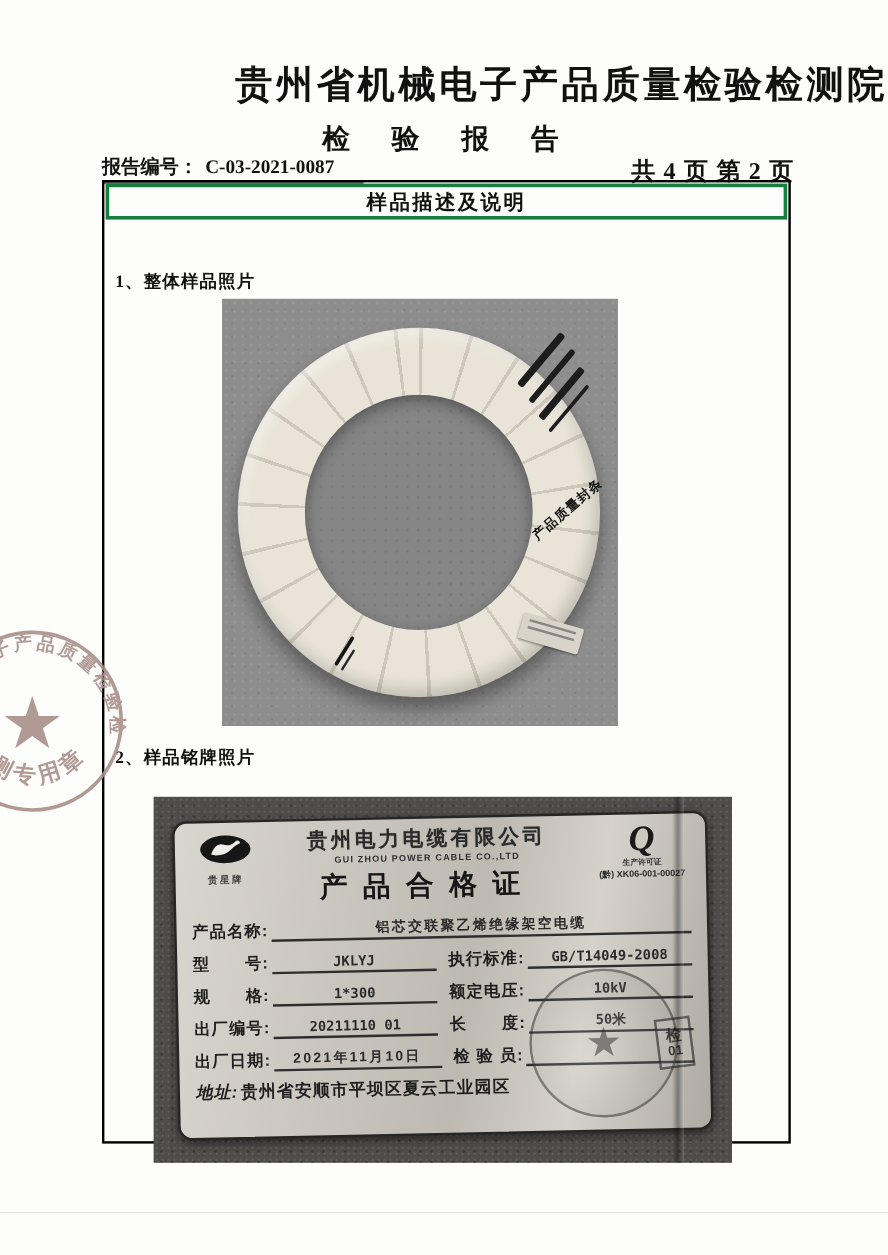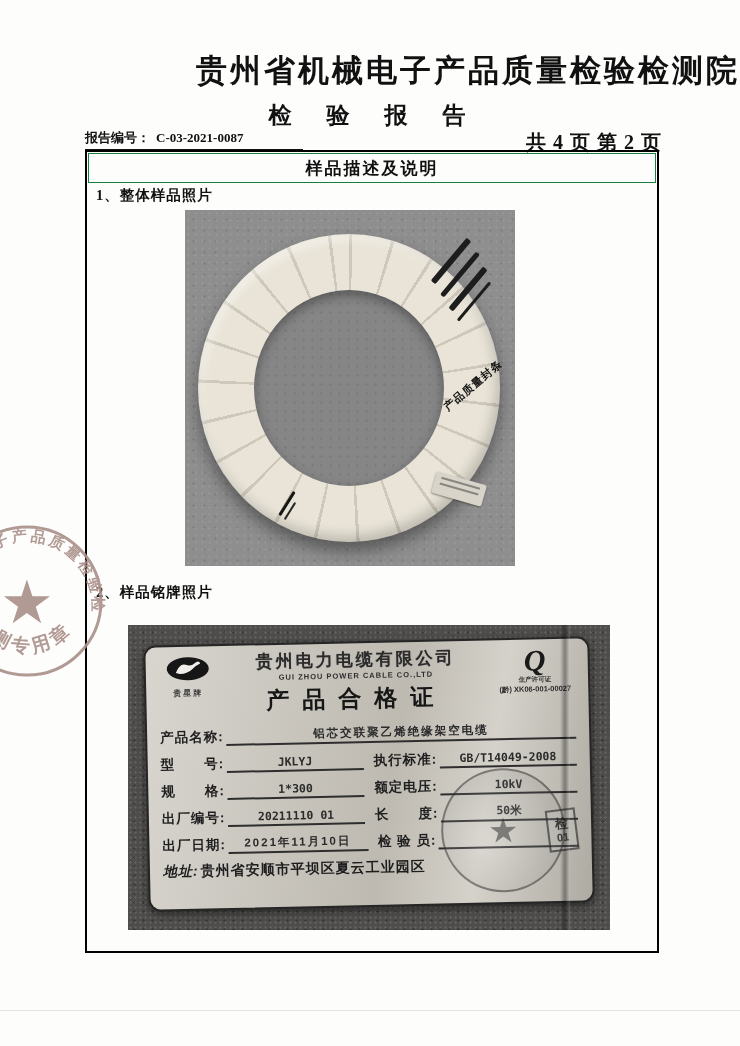--- a/index.html
+++ b/index.html
@@ -15,39 +15,39 @@
   .institute {
     position:absolute; top:50px; left:0; width:100%;
     text-align:right; font-size:31px; font-weight:bold; letter-spacing:3px;
   }
   .report-title {
     position:absolute; top:100px; left:0; width:100%;
     text-align:center; font-size:23px; font-weight:600; letter-spacing:6px;
   }
   .report-no-line {
     position:absolute; top:129px; left:85px; width:218px;
-    font-size:13px; font-weight:600;
+    font-size:16px; font-weight:600;
     border-bottom:1.5px solid #111; padding-bottom:2px; white-space:nowrap;
   }
   .report-no-line .no-val { font-weight:600; font-family:"Liberation Serif",serif; margin-left:6px;}
   .page-info {
     position:absolute; top:129px; right:78px;
     font-size:20px; font-weight:600; letter-spacing:1px;
   }
   
   .rtable {
     position:absolute; left:85px; top:150px; width:574px; height:803px;
     border:2px solid #000; padding:1px; background:transparent; z-index:2;
   }
   .rheader {
-    height:30px; border:1px solid #15803d;
+    height:30px; border:3px solid #15803d;
     display:flex; align-items:center; justify-content:center;
     font-size:17px; font-weight:bold; letter-spacing:2px;
   }
-  .rbody { position:relative; height:767px; }
+  .rbody { position:relative; height:767px;margin-top:39px; }
   .item-label { position:absolute; left:8px; font-size:14.5px; font-weight:600; letter-spacing:1px; }
   .item1 { top:3px; }
   .item2 { top:400px; }
 
   
   .photo1 {
     position:absolute; left:97px; top:27px; width:330px; height:356px;
     background-color:#8e8e8e;
     background-image:
       radial-gradient(rgba(255,255,255,.07) 1px, transparent 1.2px),

